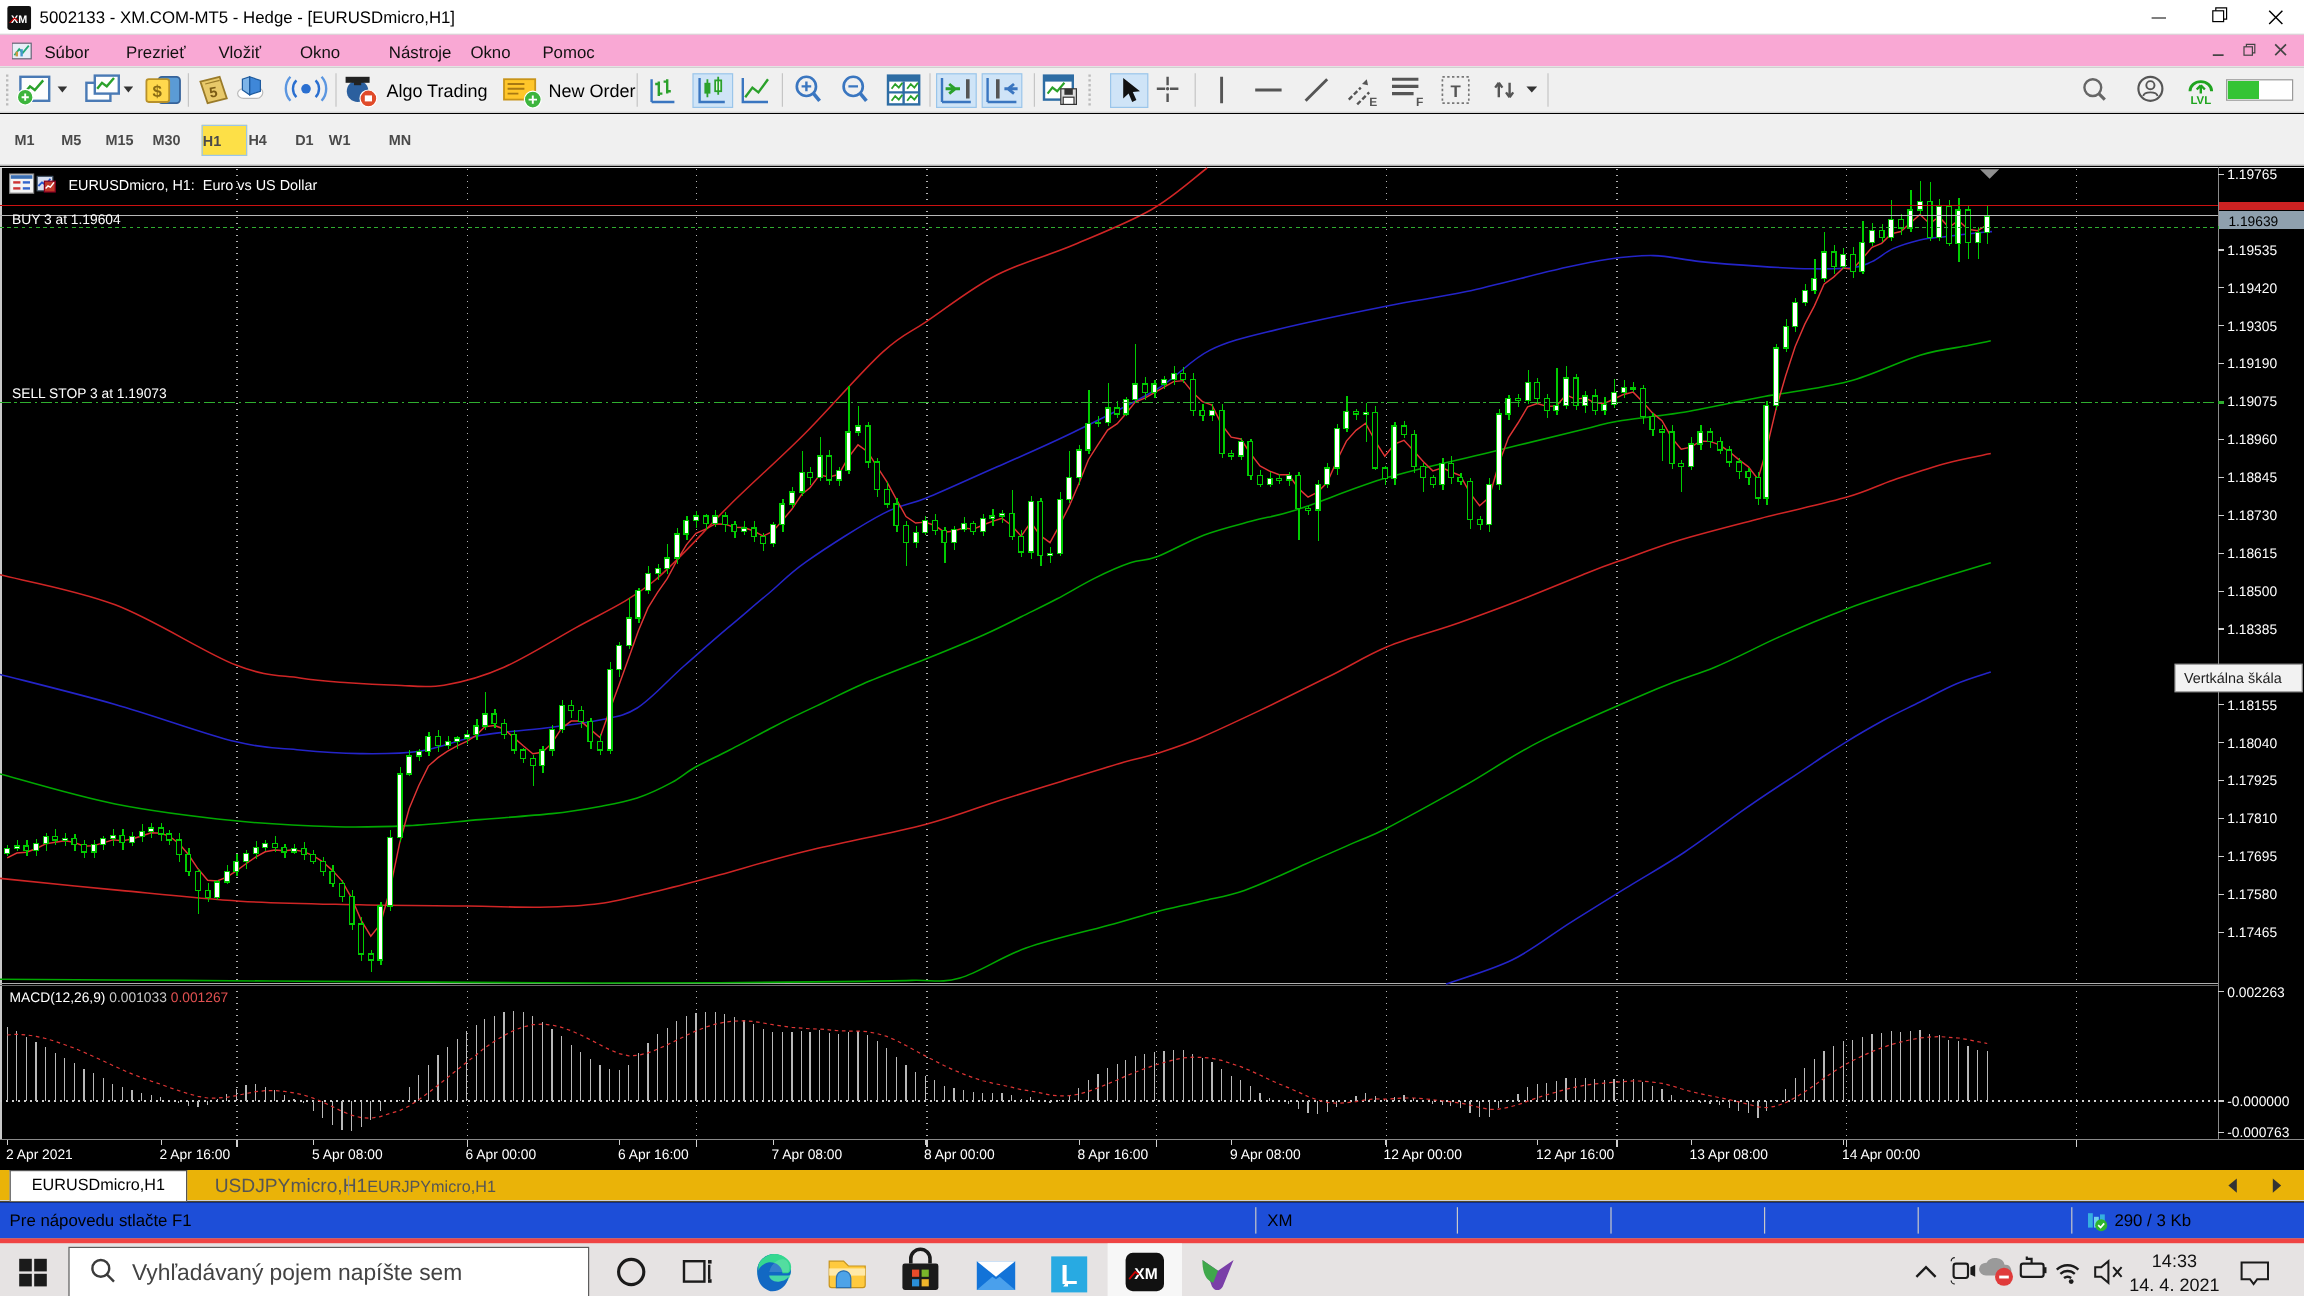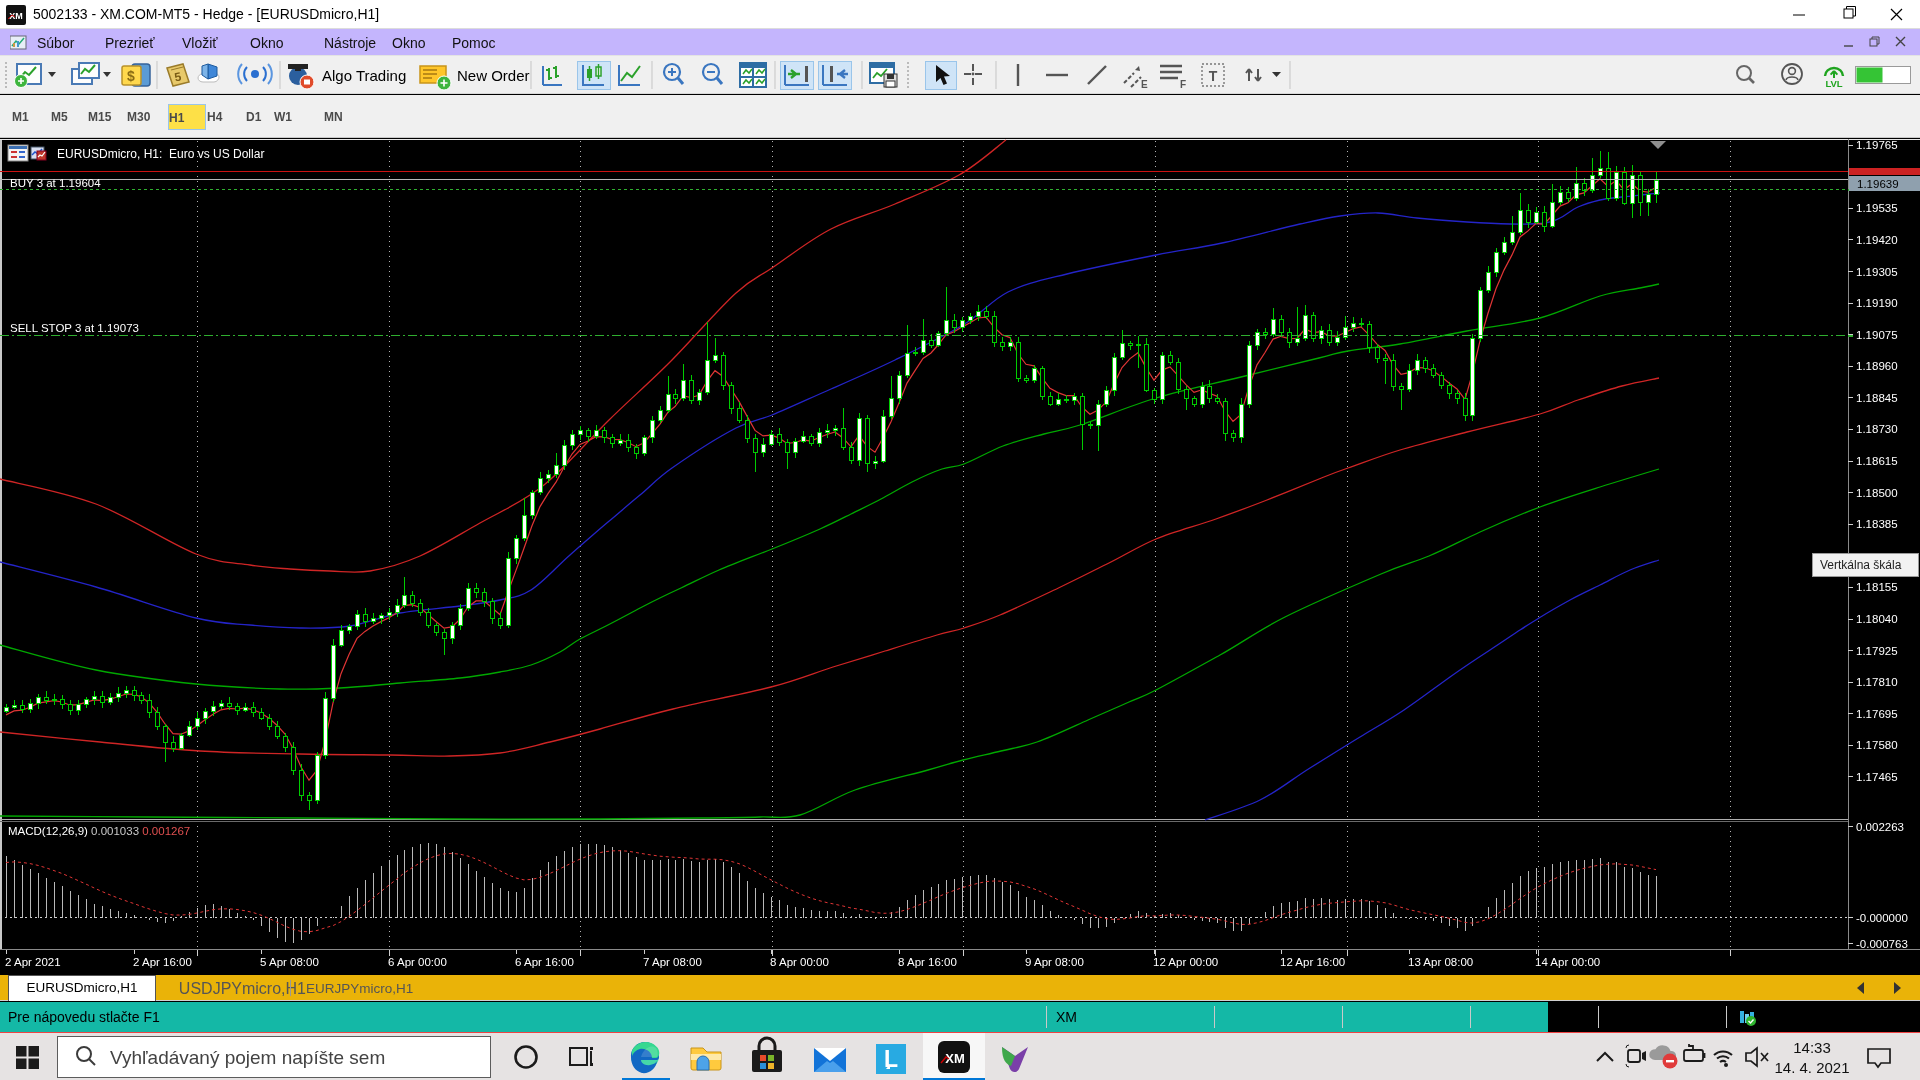--- a/index.html
+++ b/index.html
@@ -1,26 +1,26 @@
 <!DOCTYPE html>
 <html><head><meta charset="utf-8"><style>
 *{margin:0;padding:0;box-sizing:border-box}
 html,body{width:1920px;height:1080px;overflow:hidden;background:#000;font-family:"Liberation Sans",sans-serif}
 #root{position:absolute;left:0;top:0;width:1920px;height:1080px}
 .abs{position:absolute}
 #titlebar{left:0;top:0;width:1920px;height:29px;background:#fff;color:#000;font-size:14px;border-bottom:1px solid #dcdcdc}
-#menubar{left:0;top:29px;width:1920px;height:27px;background:#c4b5fd;border-bottom:1px solid #e3e3e3}
+#menubar{left:0;top:29px;width:1920px;height:27px;background:#f9a8d4;border-bottom:1px solid #e3e3e3}
 .menuitem{position:absolute;top:6px;font-size:14px;color:#111}
 #toolbar{left:0;top:56px;width:1920px;height:38px;background:#f0f0f0;border-bottom:1px solid #d9d9d9}
 #tfbar{left:0;top:95px;width:1920px;height:43px;background:#f0f0f0;border-bottom:1px solid #c8c8c8}
 .tf{position:absolute;top:9px;width:38px;height:26px;text-align:left;line-height:26px;font-size:12px;font-weight:bold;color:#4a4a4a}
 .pressed{background:#fde047;border:1px solid #9ac5ea}
 #tabs{left:0;top:975px;width:1920px;height:26px;background:#eab308;border-bottom:1px solid #d0d0d0}
-#statusbar{left:0;top:1002px;width:1548px;height:30px;background:#14b8a6;font-size:14px;color:#000}
-#taskbar{left:0;top:1032px;width:1920px;height:48px;background:#e6e3e3;border-top:1px solid #ef4444}
+#statusbar{left:0;top:1002px;width:1920px;height:30px;background:#1d4ed8;font-size:14px;color:#000}
+#taskbar{left:0;top:1032px;width:1920px;height:48px;background:#e6e3e3;border-top:4px solid #ef4444}
 text{font-family:"Liberation Sans",sans-serif}
 </style></head><body>
 <div id="root">
 <div id="titlebar" class="abs">
       <svg class="abs" style="left:6px;top:5px" width="20" height="20">
         <rect width="20" height="20" rx="2" fill="#111"></rect>
         <text x="10" y="14" font-size="9" font-weight="bold" fill="#fff" text-anchor="middle">XM</text>
         <path d="M2 14l4-4 3 2" stroke="#c00" stroke-width="1" fill="none"></path>
       </svg>
       <div class="abs" style="left:33px;top:6px">5002133 - XM.COM-MT5 - Hedge - [EURUSDmicro,H1]</div>

